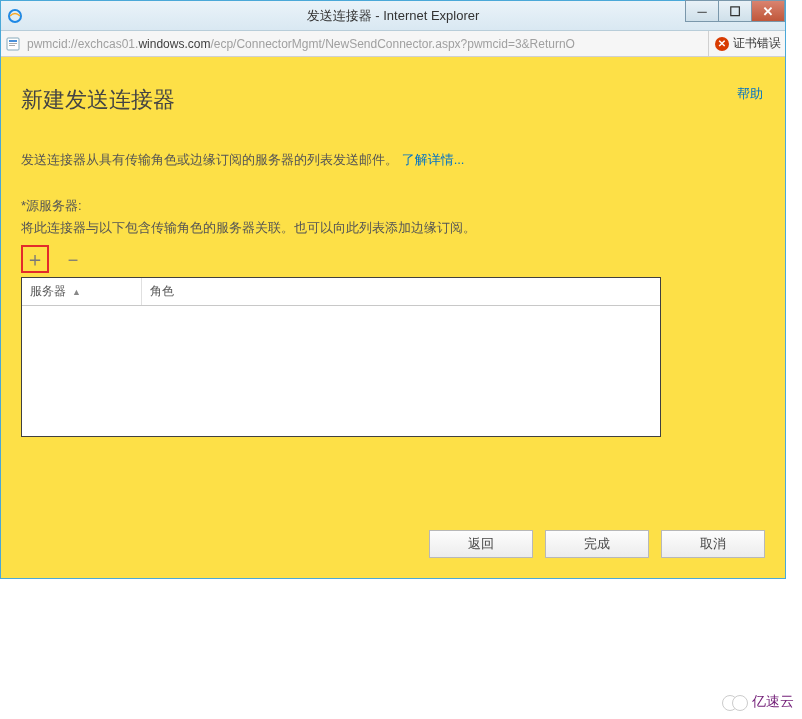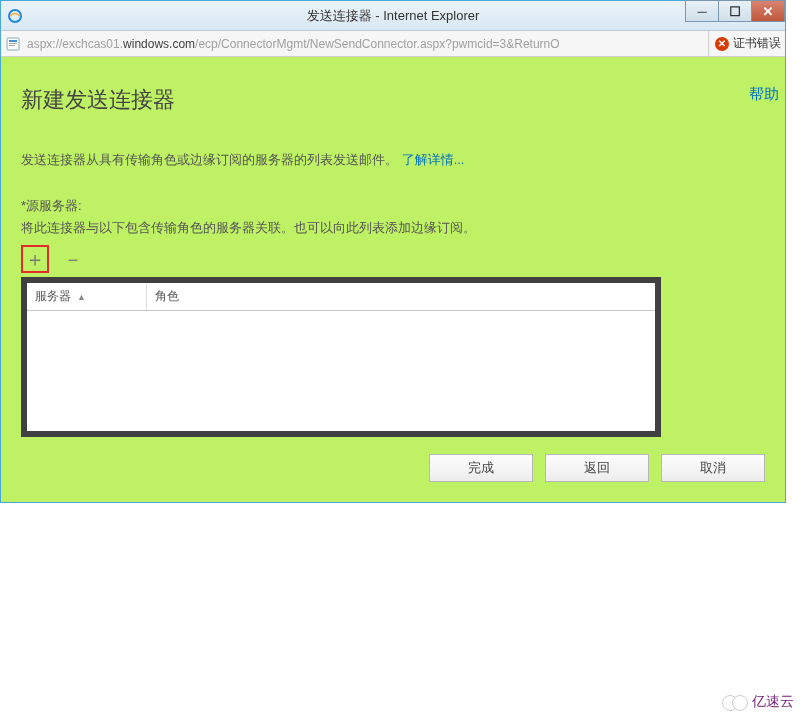--- a/index.html
+++ b/index.html
@@ -9,23 +9,23 @@
       background: #fff;
       color: #333;
       width: 802px;
       height: 719px;
       position: relative;
       overflow: hidden;
     }
     .window {
       border: 1px solid #4aa8d8;
       width: 786px;
-      height: 503px;
-      position: relative;
-      background: #bef264;
+      height: 579px;
+      position: relative;
+      background: #fde047;
     }
     .titlebar {
       height: 30px;
       background: linear-gradient(to bottom, #eaf3f9, #d9e8f2);
       border-bottom: 1px solid #b8cdd9;
       display: flex;
       align-items: center;
       position: relative;
     }
     .titlebar-icon {
@@ -104,23 +104,23 @@
       font-weight: bold;
     }
     .content {
       position: relative;
       padding: 28px 20px 20px 20px;
       height: calc(100% - 56px);
     }
     .help-link {
       position: absolute;
       top: 28px;
-      right: 6px;
+      right: 22px;
       color: #0072c6;
-      font-size: 15px;
+      font-size: 13px;
       cursor: pointer;
       margin-left: 12px;
     }
     h1 {
       font-size: 22px;
       font-weight: 300;
       color: #444;
       margin-bottom: 36px;
     }
     .desc {
@@ -154,21 +154,21 @@
       align-items: center;
       justify-content: center;
       cursor: pointer;
       font-size: 20px;
       color: #777;
     }
     .tb-btn.highlighted {
       border: 2px solid #e32b2b;
     }
     .table-wrap {
-      border: 6px solid #404040;
+      border: 1px solid #404040;
       width: 640px;
       height: 160px;
       background: #fff;
     }
     .table-header {
       display: flex;
       height: 28px;
       border-bottom: 1px solid #c8c8c8;
       background: #fff;
       font-size: 12px;
@@ -259,21 +259,21 @@
   <div class="addressbar">
     <span class="page-icon">
       <svg width="14" height="14" viewBox="0 0 14 14">
           <rect x="1" y="1" width="12" height="12" rx="1" fill="#fff" stroke="#8ab"></rect>
           <rect x="3" y="3" width="8" height="2" fill="#4a90d9"></rect>
           <rect x="3" y="6" width="8" height="1" fill="#aaa"></rect>
           <rect x="3" y="8" width="6" height="1" fill="#aaa"></rect>
         </svg>
     </span>
     <span class="url">
-      <span>aspx://exchcas01.</span><span class="host">windows.com</span><span>/ecp/ConnectorMgmt/NewSendConnector.aspx?pwmcid=3&amp;ReturnO</span>
+      <span>pwmcid://exchcas01.</span><span class="host">windows.com</span><span>/ecp/ConnectorMgmt/NewSendConnector.aspx?pwmcid=3&amp;ReturnO</span>
     </span>
     <div class="cert-error">
       <span class="cert-icon">✕</span>
       <span>证书错误</span>
     </div>
   </div>
 
   <div class="content">
     <span class="help-link">帮助</span>
 
@@ -303,22 +303,22 @@
           <span class="sort">▲</span>
         </div>
         <div class="th col-role">
           <span>角色</span>
         </div>
       </div>
       <div class="table-body"></div>
     </div>
 
     <div class="footer-btns">
+      <div class="btn">返回</div>
       <div class="btn">完成</div>
-      <div class="btn">返回</div>
       <div class="btn">取消</div>
     </div>
   </div>
 </div>
 
 <div class="watermark">
   <span class="wm-cloud"></span>
   <span>亿速云</span>
 </div>
 

